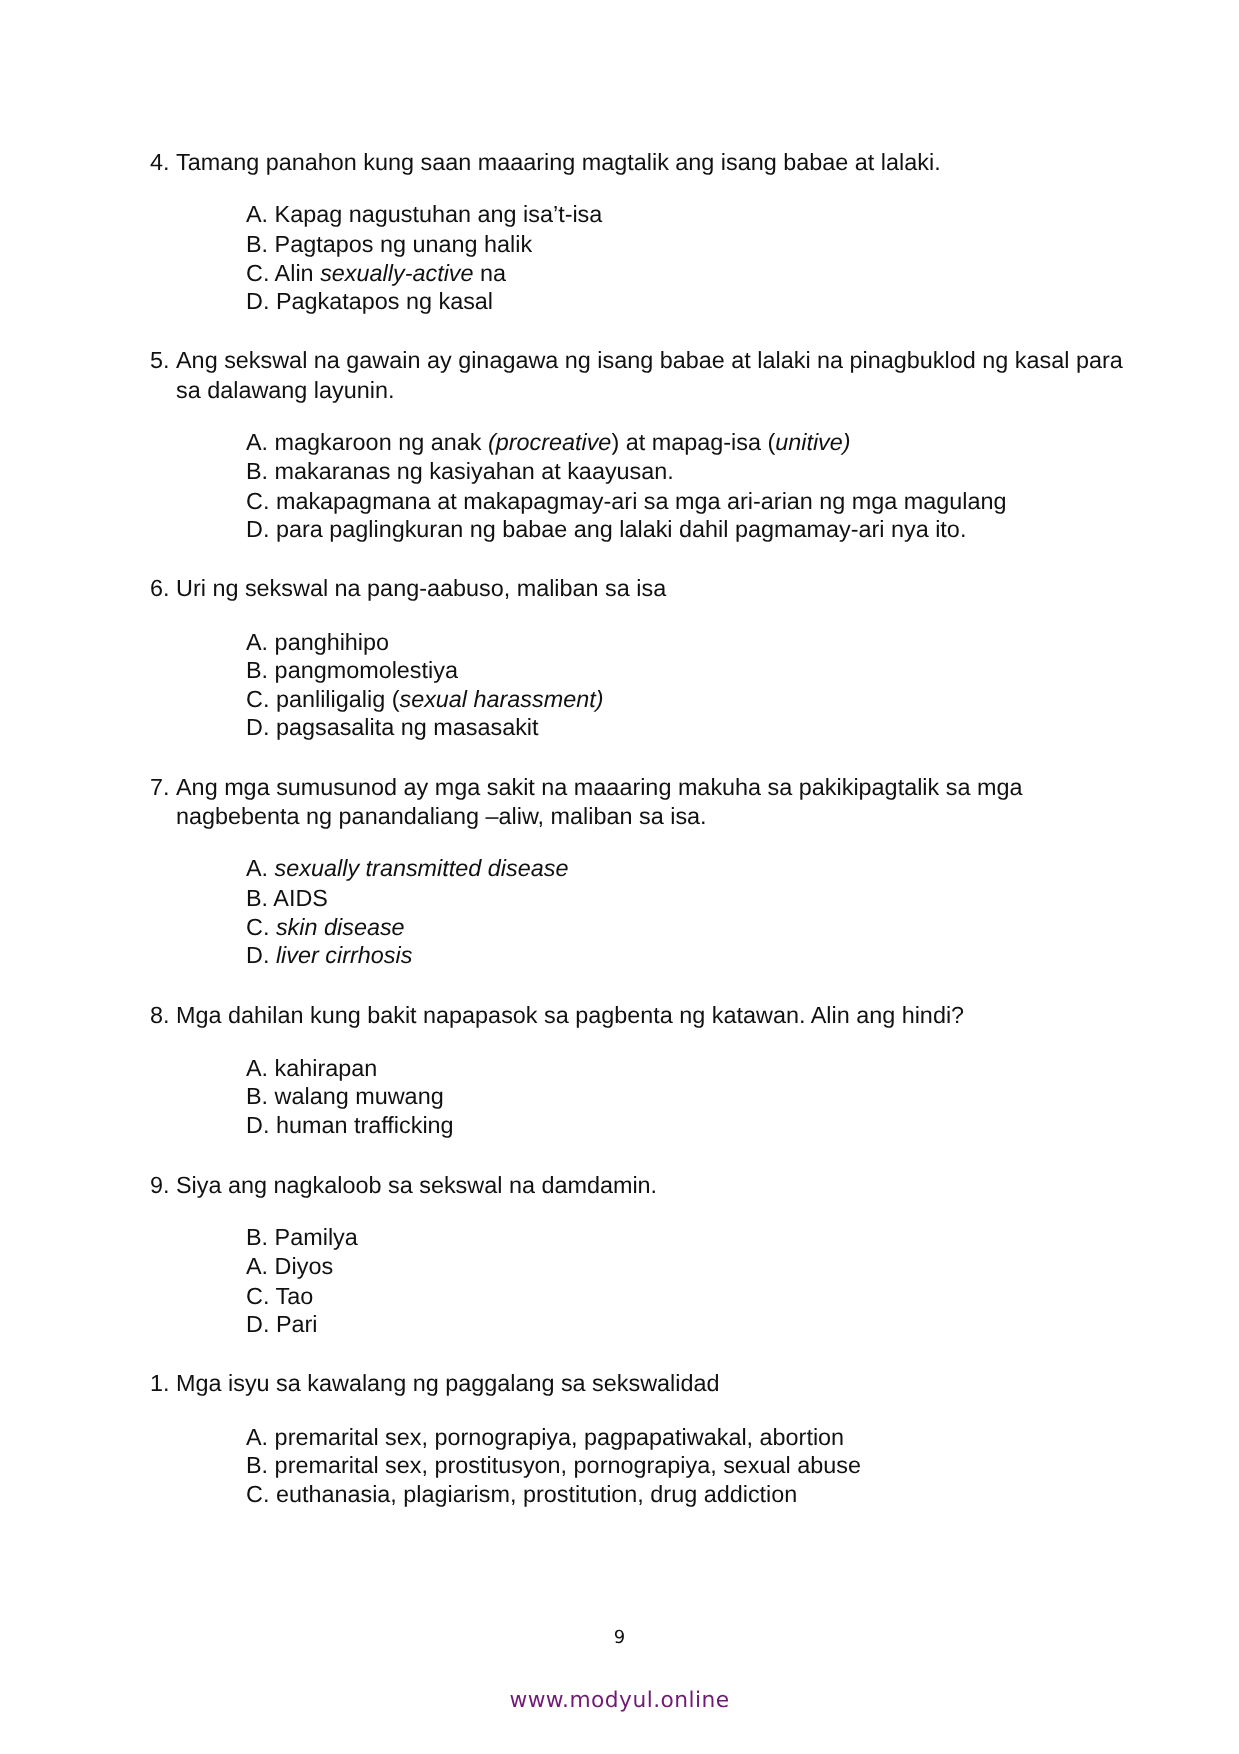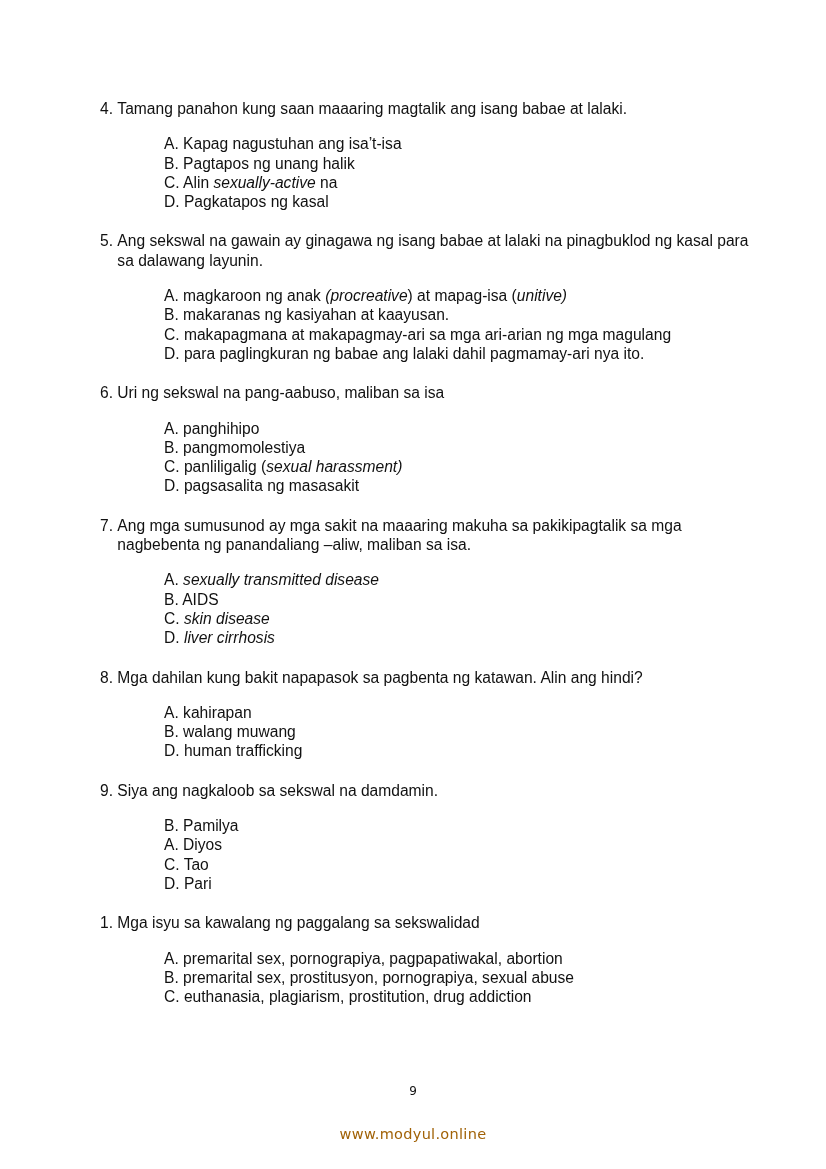--- a/index.html
+++ b/index.html
@@ -69,21 +69,21 @@
     }
     .watermark {
       position: absolute;
       left: 0;
       width: 826px;
       top: 1126px;
       text-align: center;
       font-family: "DejaVu Sans", sans-serif;
       font-size: 14.5px;
       letter-spacing: 0.3px;
-      color: #a16207;
+      color: #701a75;
     }
   </style>
 </head>
 <body>
 
 <div class="page">
   <div class="questions" id="questions">
       <div class="question">
         <div class="stem">
           <span class="qnum">4. </span>

